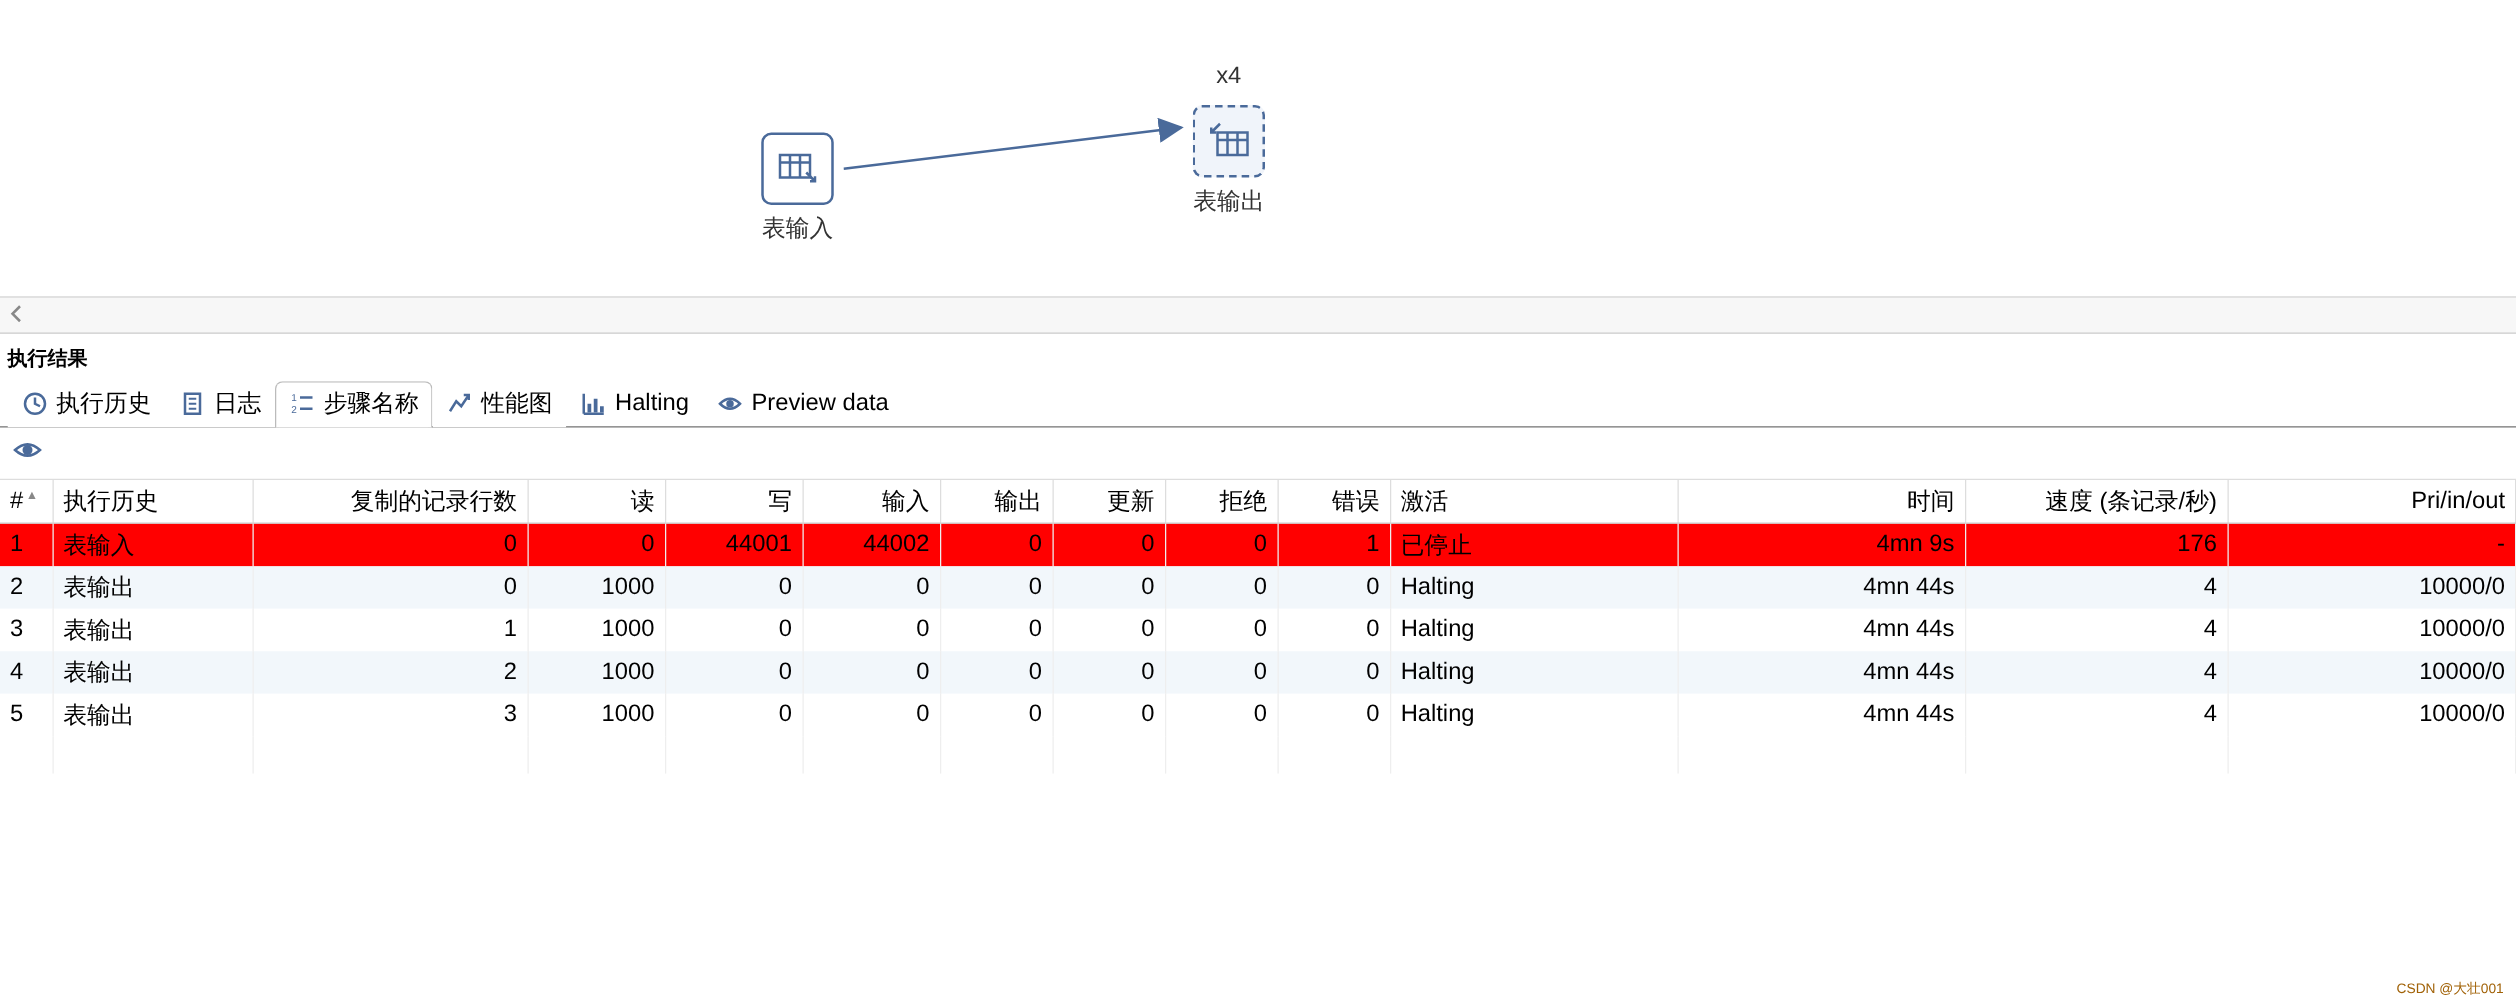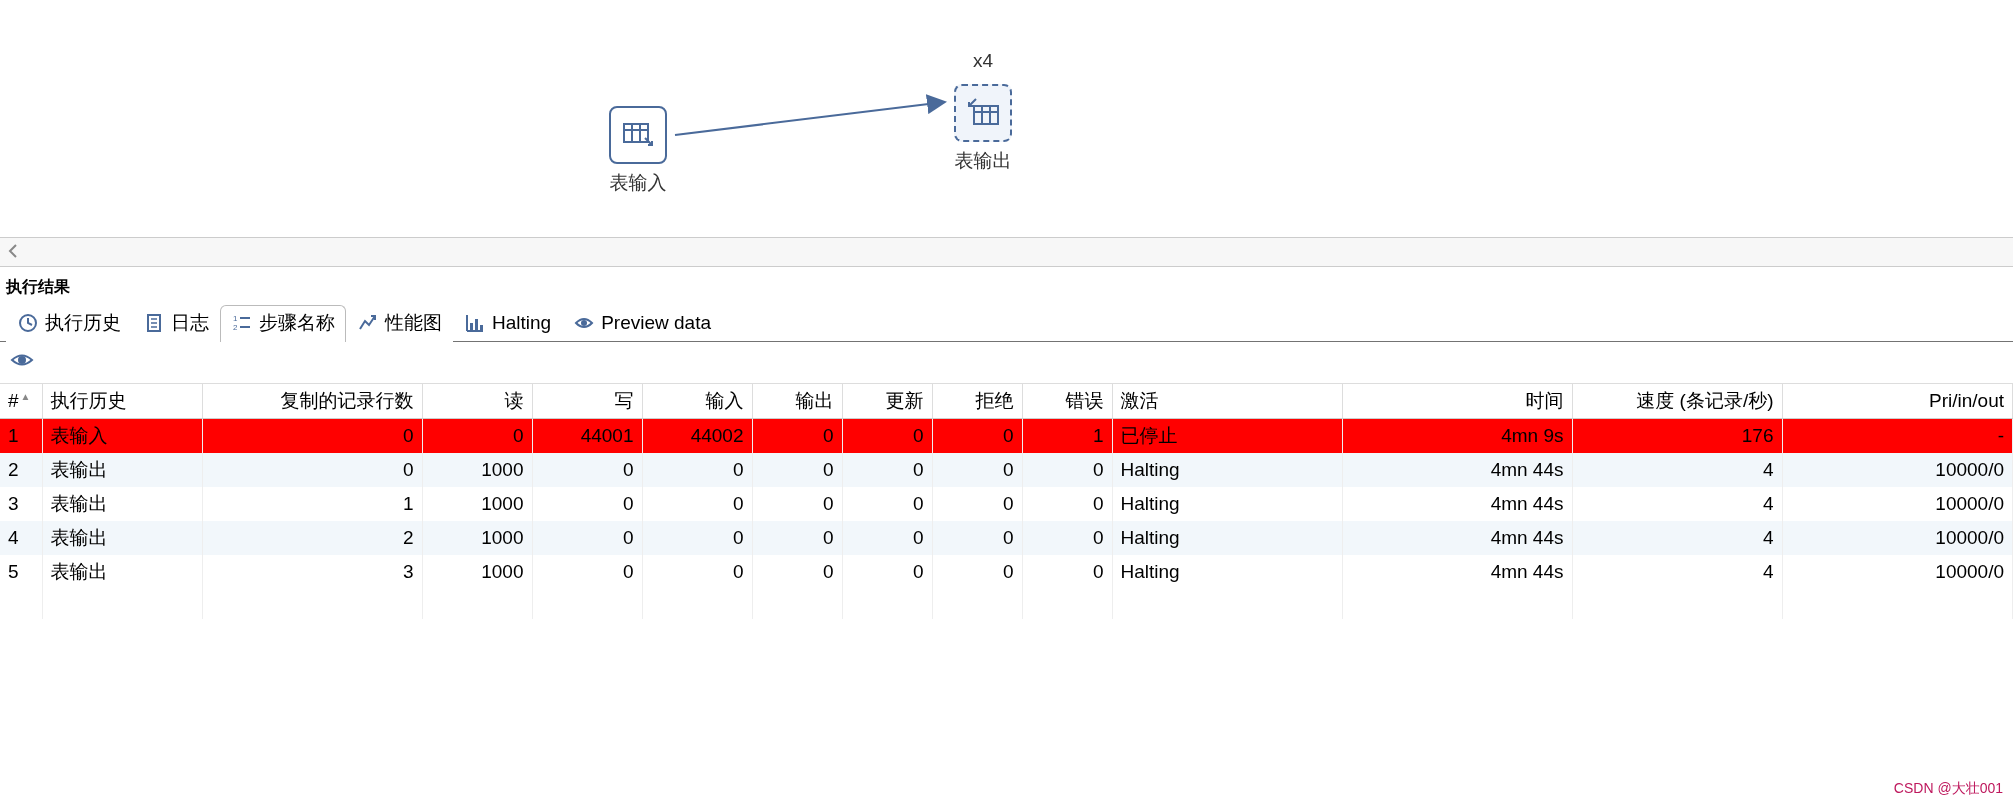--- a/index.html
+++ b/index.html
@@ -29,21 +29,21 @@
     table { border-collapse: collapse; width: 100%; font-size: 19px; table-layout: fixed; }
     th { text-align: left; font-weight: normal; padding: 4px 8px; border-right: 1px solid #ddd; border-bottom: 1px solid #ccc; white-space: nowrap; }
     th.num, td.num { text-align: right; }
     td { padding: 4px 8px; border-right: 1px solid #eee; white-space: nowrap; }
     tr.data-row:nth-child(even) { background: #f2f7fb; }
     tr.data-row:nth-child(odd) { background: #fff; }
     tr.error-row { background: #ff0000 !important; color: #000; }
     tr.error-row td { background: #ff0000; }
     .row-num-col { width: 36px; }
     
-    .watermark { position: fixed; bottom: 6px; right: 10px; font-size: 14px; color: #be185d; text-align: right; }
+    .watermark { position: fixed; bottom: 6px; right: 10px; font-size: 11px; color: #a16207; text-align: right; }
     
     .sort-indicator { font-size: 10px; color: #888; vertical-align: super; margin-left: 2px; }
   </style>
 </head>
 <body>
 
 <div class="canvas-area">
   <div class="node" style="left:609px; top:106px;">
     <div class="node-icon-box">
       <svg width="34" height="34" viewBox="0 0 34 34">

